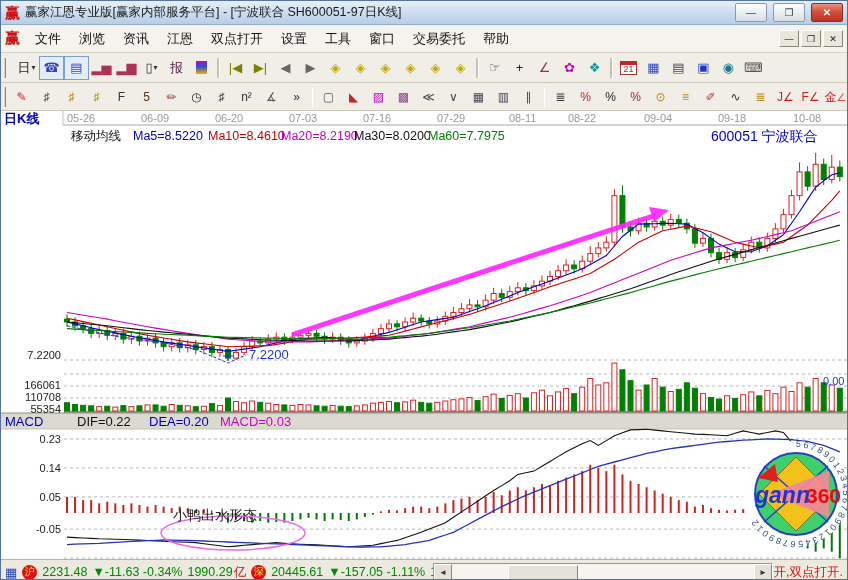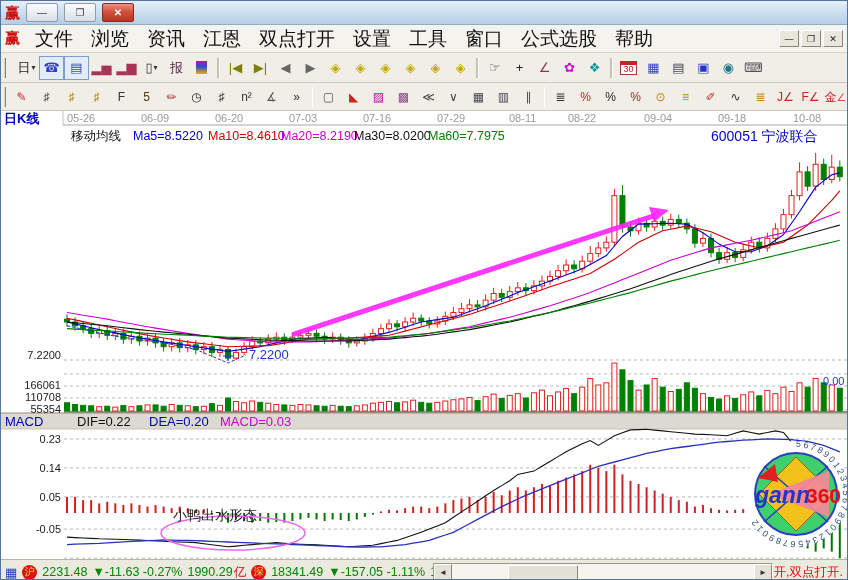--- a/index.html
+++ b/index.html
@@ -8,21 +8,21 @@
   .titlebar{height:23px;flex:none;display:flex;align-items:center;padding:0 4px;gap:5px;
     background:linear-gradient(180deg,#e7f0fa 0%,#cfe0f0 45%,#b6cde4 100%);border-bottom:1px solid #93abc7;}
   .title-logo{color:#cc1111;font-weight:bold;font-size:15px;line-height:1;}
   .title-text{flex:1;font-size:12.5px;color:#1a1a1a;white-space:nowrap;overflow:hidden;}
   .win-btn{width:30px;height:17px;border:1px solid #8d99aa;border-radius:2px;display:flex;align-items:center;justify-content:center;
     font-size:10px;color:#444;background:linear-gradient(180deg,#fdfdfd,#d9dfe7);margin-left:1px;cursor:default;}
   .win-btn.close{background:linear-gradient(180deg,#eb9286,#d4503c 45%,#bb3422);color:#fff;border-color:#7e3023;font-weight:bold;}
   
   .menubar{height:27px;flex:none;display:flex;align-items:center;background:#f5f3ed;border-bottom:1px solid #d4d1c3;padding:0 4px;}
   .menu-logo{color:#cc1111;font-weight:bold;font-size:15px;margin-right:6px;}
-  .menu-item{font-size:19px;color:#111;padding:3px 9px;white-space:nowrap;}
+  .menu-item{font-size:13px;color:#111;padding:3px 9px;white-space:nowrap;}
   .mdi-controls{margin-left:auto;display:flex;gap:2px;}
   .mdi-btn{width:18px;height:15px;font-size:9px;display:flex;align-items:center;justify-content:center;color:#222;
     background:#e9e6de;border:1px solid;border-color:#fff #8a8774 #8a8774 #fff;}
   
   .toolbar{height:29px;flex:none;display:flex;align-items:center;background:#f0eee7;border-bottom:1px solid #cbc8ba;padding:0 2px;overflow:hidden;}
   .toolbar2{height:27px;}
   .tb-grip{width:5px;height:20px;border-left:2px ridge #d9d6ca;margin:0 3px 0 1px;}
   .tb-sep{width:2px;height:20px;background:#c6c3b5;border-right:1px solid #fff;margin:0 3px;}
   .tb-btn{min-width:21px;height:22px;display:flex;align-items:center;justify-content:center;border:1px solid transparent;padding:0 1px;cursor:default;}
   .tb-btn.active{border-color:#7d9ecb;background:#e3edf9;}
@@ -49,37 +49,38 @@
   .conn-icon{color:#2233cc;font-size:11px;}
   .conn-text{color:#dd1111;}
 </style>
 </head>
 <body>
 
 <div class="window" data-name="app-window">
 
   <div class="titlebar" data-name="title-bar">
     <span class="title-logo" data-name="app-logo-icon">赢</span>
+    <span class="title-text" data-name="window-title">赢家江恩专业版[赢家内部服务平台] - [宁波联合  SH600051-97日K线]</span>
     <span class="win-btn" data-name="minimize-button">—</span>
     <span class="win-btn" data-name="restore-button">❐</span>
     <span class="win-btn close" data-name="close-button">✕</span>
   </div>
 
   <div class="menubar" data-name="menu-bar">
     <span class="menu-logo" data-name="menu-logo-icon">赢</span>
     <span id="menu-items" data-name="menu-items" style="display:flex;">
         <span class="menu-item" data-name="menu-item-file">文件</span>
         <span class="menu-item" data-name="menu-item-browse">浏览</span>
         <span class="menu-item" data-name="menu-item-news">资讯</span>
         <span class="menu-item" data-name="menu-item-gann">江恩</span>
         <span class="menu-item" data-name="menu-item-formula-stock-pick">双点打开</span>
         <span class="menu-item" data-name="menu-item-settings">设置</span>
         <span class="menu-item" data-name="menu-item-tools">工具</span>
         <span class="menu-item" data-name="menu-item-window">窗口</span>
-        <span class="menu-item" data-name="menu-item-trade">公式选股</span>
+        <span class="menu-item" data-name="menu-item-trade">交易委托</span>
         <span class="menu-item" data-name="menu-item-help">帮助</span>
       </span>
     <span class="mdi-controls" id="mdi-controls" data-name="mdi-window-controls">
         <span class="mdi-btn" data-name="mdi-minimize-button">—</span>
         <span class="mdi-btn" data-name="mdi-restore-button">❐</span>
         <span class="mdi-btn" data-name="mdi-close-button">✕</span>
       </span>
   </div>
 
   <div class="toolbar" id="toolbar1" data-name="main-toolbar">
@@ -152,21 +153,21 @@
         <span class="tb-glyph" data-name="angle-measure-icon" style="color: rgb(136, 51, 85);">∠</span>
       </span>
       <span class="tb-btn" data-name="flower-tool-button">
         <span class="tb-glyph" data-name="flower-tool-icon" style="color: rgb(204, 0, 204);">✿</span>
       </span>
       <span class="tb-btn" data-name="net-tool-button">
         <span class="tb-glyph" data-name="net-tool-icon" style="color: rgb(0, 153, 153);">❖</span>
       </span>
       <span class="tb-sep" data-name="toolbar-separator"></span>
       <span class="tb-btn" data-name="calendar-button">
-        <span class="tb-glyph" data-name="calendar-icon" style="color: rgb(204, 34, 34);">30</span>
+        <span class="tb-glyph" data-name="calendar-icon" style="color: rgb(204, 34, 34);">21</span>
       </span>
       <span class="tb-btn" data-name="calculator-button">
         <span class="tb-glyph" data-name="calculator-icon" style="color: rgb(51, 68, 187);">▦</span>
       </span>
       <span class="tb-btn" data-name="notes-button">
         <span class="tb-glyph" data-name="notes-icon" style="color: rgb(68, 68, 85);">▤</span>
       </span>
       <span class="tb-btn" data-name="save-button">
         <span class="tb-glyph" data-name="save-icon" style="color: rgb(34, 51, 204);">▣</span>
       </span>
@@ -746,25 +747,25 @@
         <polygon points="774,461 757,475 777,479" fill="#e02020"></polygon>
         <text x="754" y="500" font-size="23" fill="#2233cc" font-style="italic" font-weight="bold" font-family="&quot;Liberation Serif&quot;,serif">gann</text>
         <text x="805" y="500" font-size="21" fill="#e01010" font-weight="bold">360</text>
       </svg>
   </div>
 
   <div class="statusbar" data-name="status-bar">
     <span class="sb-icon" data-name="quote-grid-icon">▦</span>
     <span class="mkt-badge" data-name="shanghai-badge-icon">沪</span>
     <span data-name="sh-index-value">2231.48</span>
-    <span data-name="sh-index-change">▼-11.63 -0.27%</span>
+    <span data-name="sh-index-change">▼-11.63 -0.34%</span>
     <span data-name="sh-amount" style="margin-right:-4px;">1990.29</span>
     <span class="sb-red" data-name="sh-amount-unit">亿</span>
     <span class="mkt-badge" data-name="shenzhen-badge-icon">深</span>
-    <span data-name="sz-index-value">18341.49</span>
+    <span data-name="sz-index-value">20445.61</span>
     <span data-name="sz-index-change">▼-157.05 -1.11%</span>
     <span data-name="sz-amount">1102.</span>
     <div class="hscroll" data-name="chart-horizontal-scrollbar">
       <span class="sb-arrow" data-name="scroll-left-arrow">◄</span>
       <span class="sb-track" data-name="scrollbar-track">
         <span class="sb-thumb" data-name="scrollbar-thumb"></span>
       </span>
       <span class="sb-arrow" data-name="scroll-right-arrow">►</span>
     </div>
     <span class="conn" data-name="connection-status">

